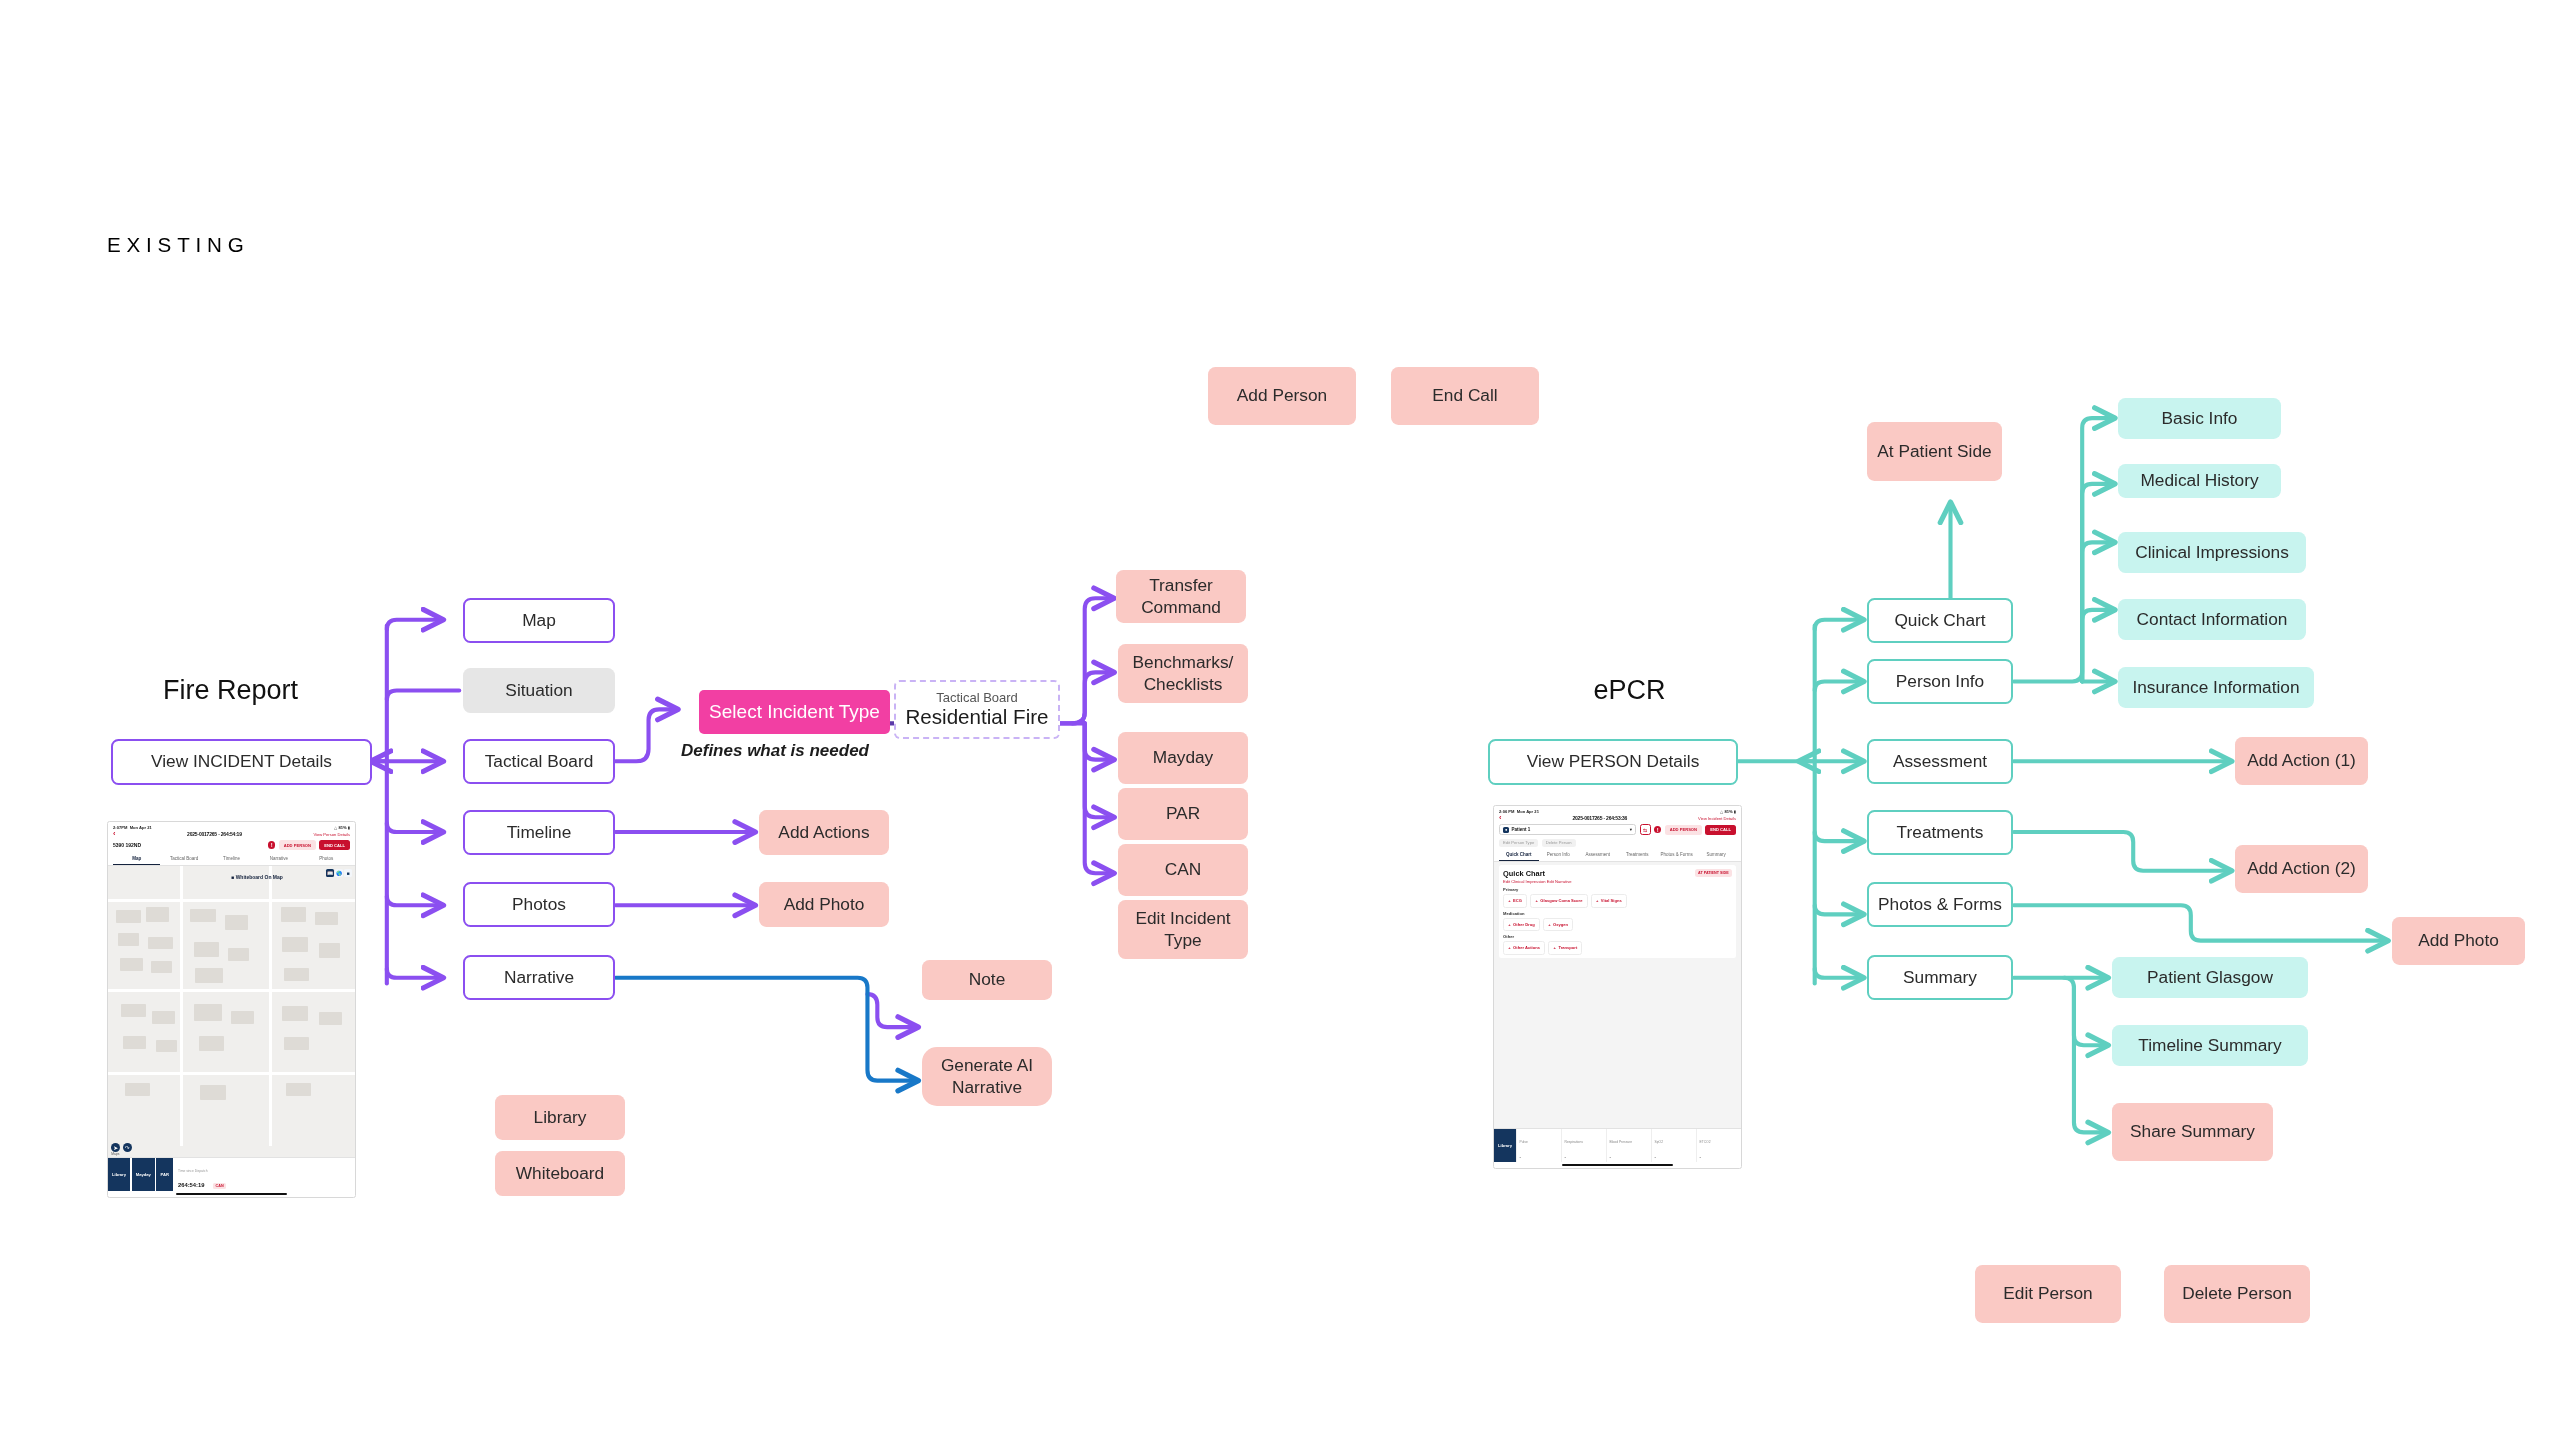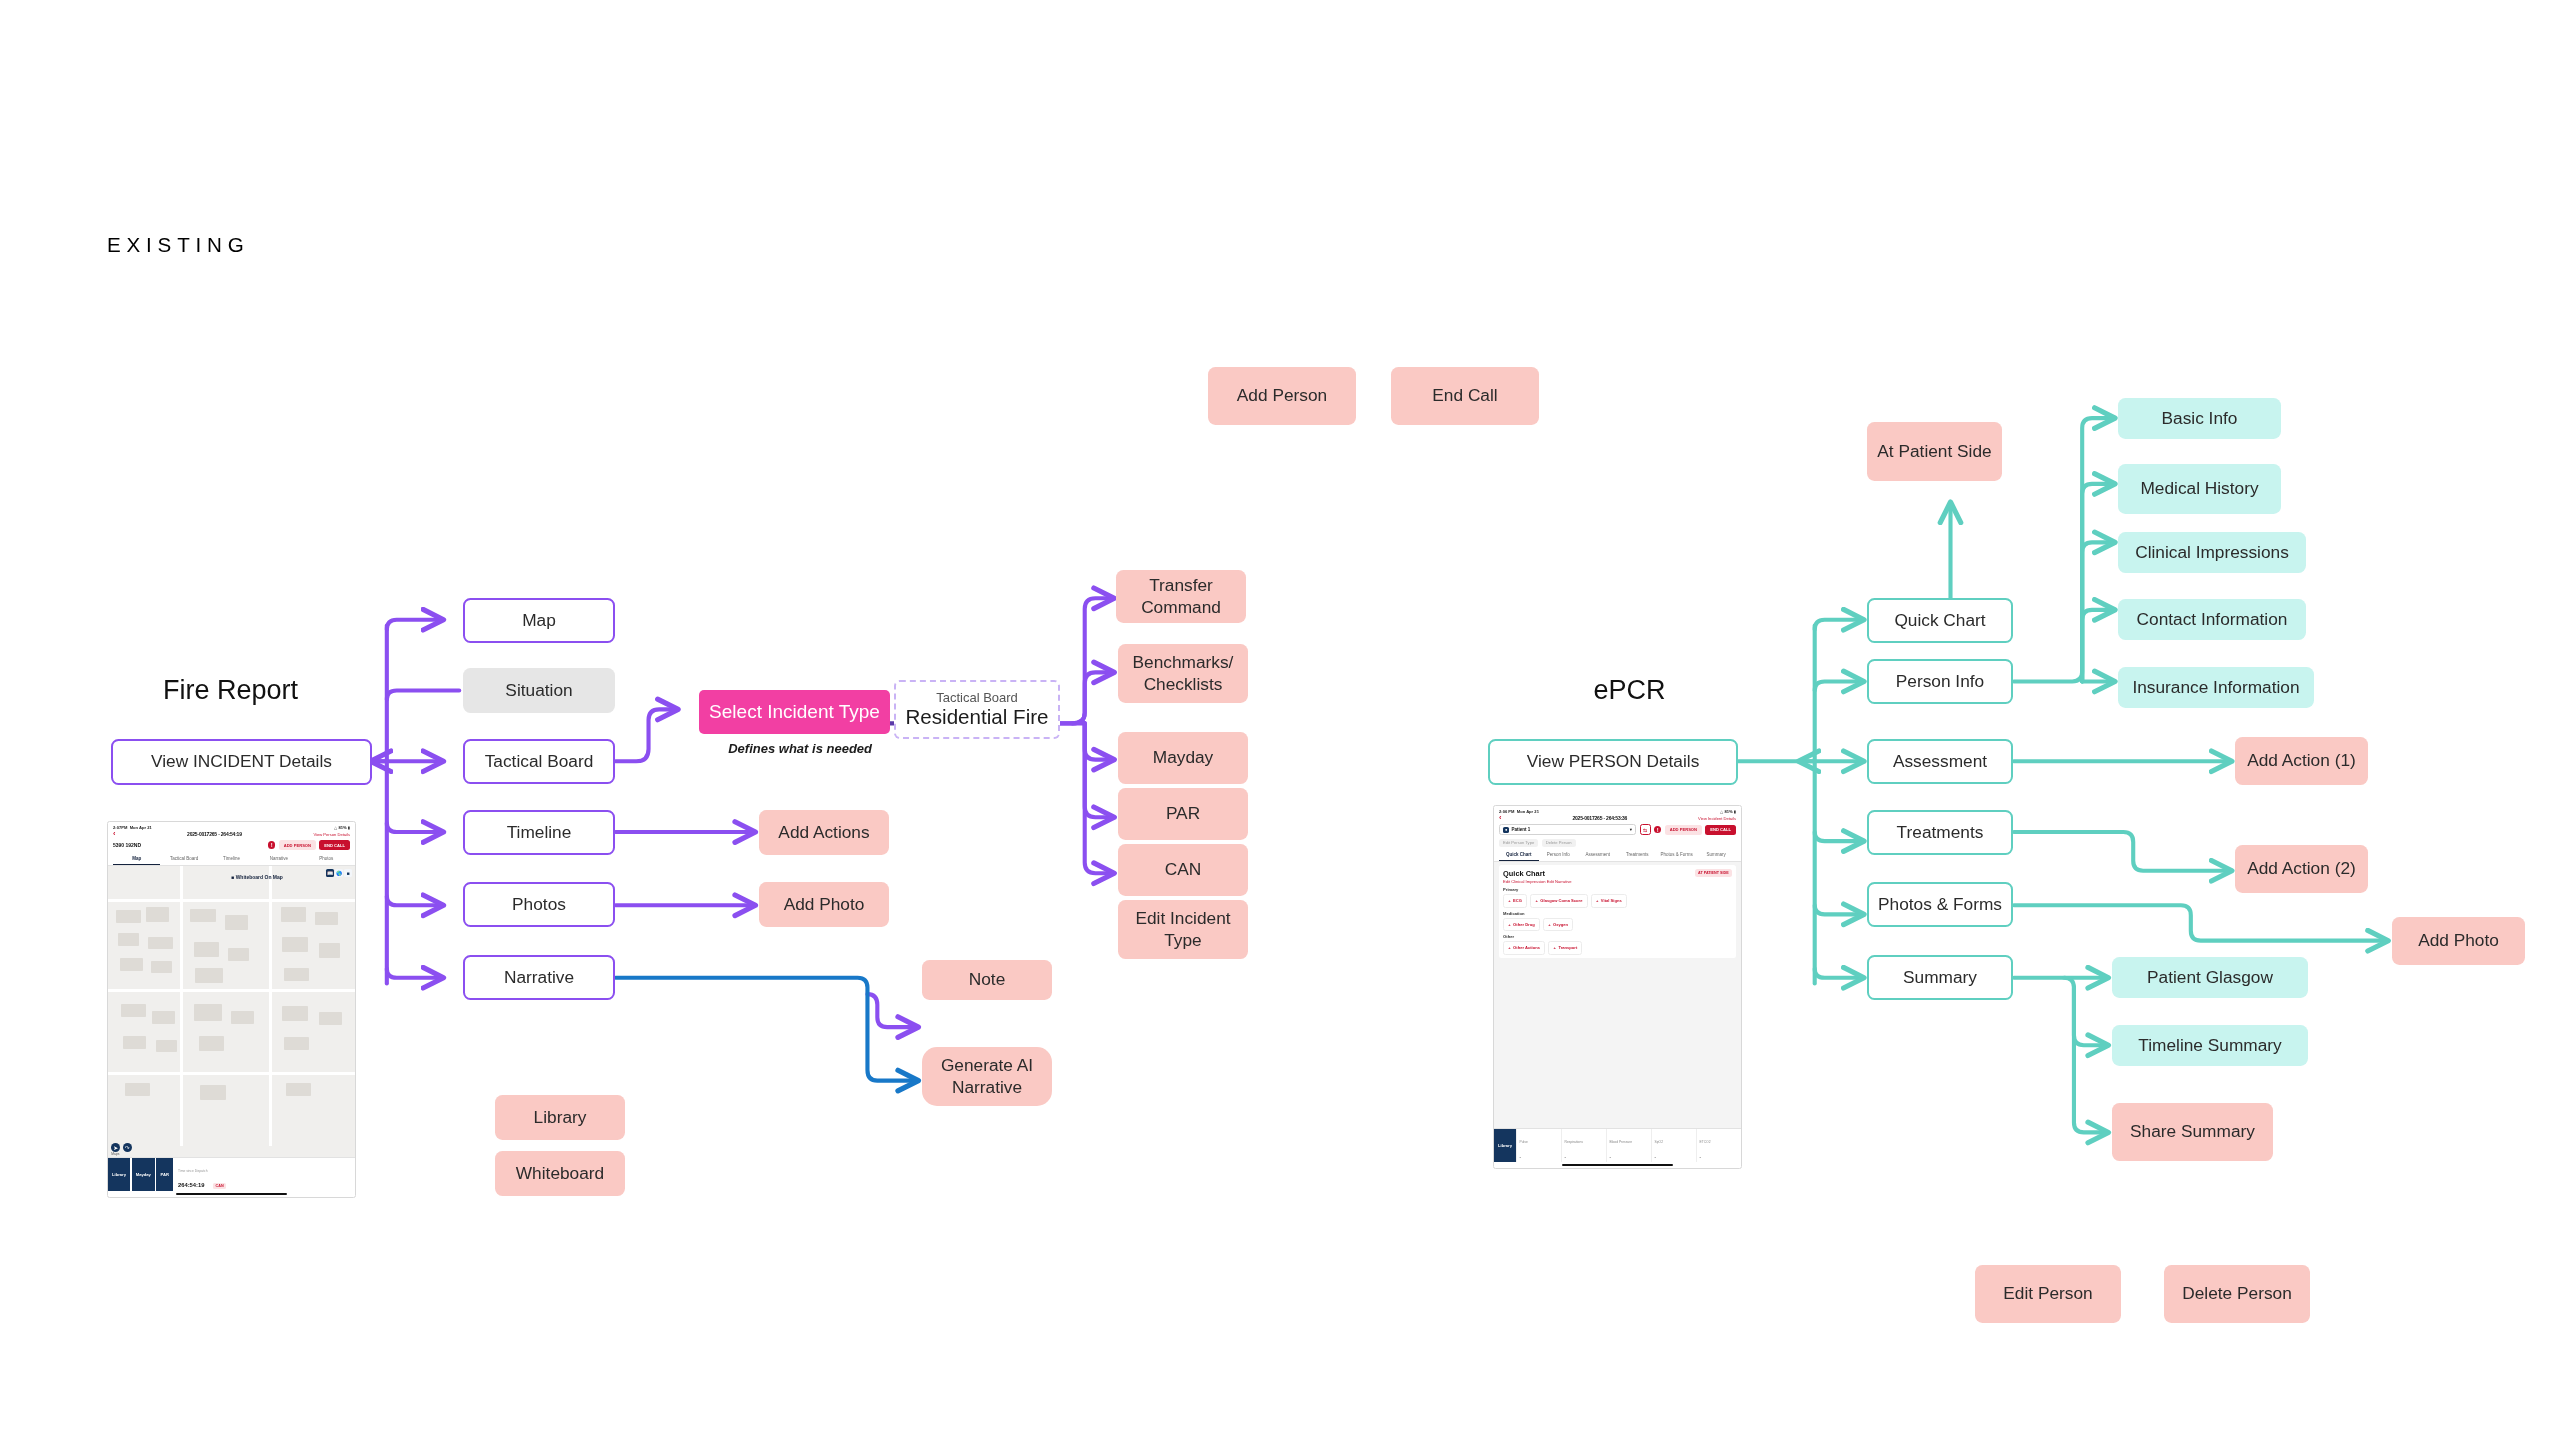--- a/index.html
+++ b/index.html
@@ -37,21 +37,21 @@
   .node-cyan{background:#c8f4ef;border:none;}
   .node-grey{background:#e6e6e6;border:none;}
   .node-magenta{background:#f23fa3;border:none;color:#ffffff;font-size:19px;border-radius:5px;}
   .node-dashed{
     background:#ffffff;border:2.5px dashed #c9b3f5;border-radius:5.8px;
     flex-direction:column;justify-content:center;gap:2.5px;
   }
   .dashed-kicker{font-size:13px;color:#555;line-height:1;}
   .dashed-main{font-size:20.6px;color:#1c1c1c;line-height:1;}
   .caption-italic{
-    font-size:13px;font-style:italic;color:#1c1c1c;text-align:right;
+    font-size:17px;font-style:italic;color:#1c1c1c;text-align:left;
     font-weight:600;
   }
 
   
   #wires{position:absolute;left:0;top:0;width:2576px;height:1432px;pointer-events:none;}
 
   
   .phone{
     background:#ffffff;border:0.8px solid #d8d8d8;overflow:hidden;
     border-radius:2.5px;
@@ -386,21 +386,21 @@
   <div class="abs node node-pink" style="left:1867px;top:422px;width:135px;height:59px;">At Patient Side</div>
 
   <div class="abs node node-outline-teal" style="left:1867px;top:598px;width:146px;height:45px;">Quick Chart</div>
   <div class="abs node node-outline-teal" style="left:1867px;top:659px;width:146px;height:45px;">Person Info</div>
   <div class="abs node node-outline-teal" style="left:1867px;top:739px;width:146px;height:45px;">Assessment</div>
   <div class="abs node node-outline-teal" style="left:1867px;top:810px;width:146px;height:45px;">Treatments</div>
   <div class="abs node node-outline-teal" style="left:1867px;top:882px;width:146px;height:45px;">Photos &amp; Forms</div>
   <div class="abs node node-outline-teal" style="left:1867px;top:955px;width:146px;height:45px;">Summary</div>
 
   <div class="abs node node-cyan" style="left:2118px;top:398px;width:163px;height:41px;">Basic Info</div>
-  <div class="abs node node-cyan" style="left:2118px;top:464px;width:163px;height:50px;">Medical History</div>
+  <div class="abs node node-cyan" style="left:2118px;top:464px;width:163px;height:34px;">Medical History</div>
   <div class="abs node node-cyan" style="left:2118px;top:532px;width:188px;height:41px;">Clinical Impressions</div>
   <div class="abs node node-cyan" style="left:2118px;top:599px;width:188px;height:41px;">Contact Information</div>
   <div class="abs node node-cyan" style="left:2118px;top:667px;width:196px;height:41px;">Insurance Information</div>
 
   <div class="abs node node-pink" style="left:2235px;top:737px;width:133px;height:48px;">Add Action (1)</div>
   <div class="abs node node-pink" style="left:2235px;top:845px;width:133px;height:48px;">Add Action (2)</div>
   <div class="abs node node-pink" style="left:2392px;top:917px;width:133px;height:48px;">Add Photo</div>
 
   <div class="abs node node-cyan" style="left:2112px;top:957px;width:196px;height:41px;">Patient Glasgow</div>
   <div class="abs node node-cyan" style="left:2112px;top:1025px;width:196px;height:41px;">Timeline Summary</div>

